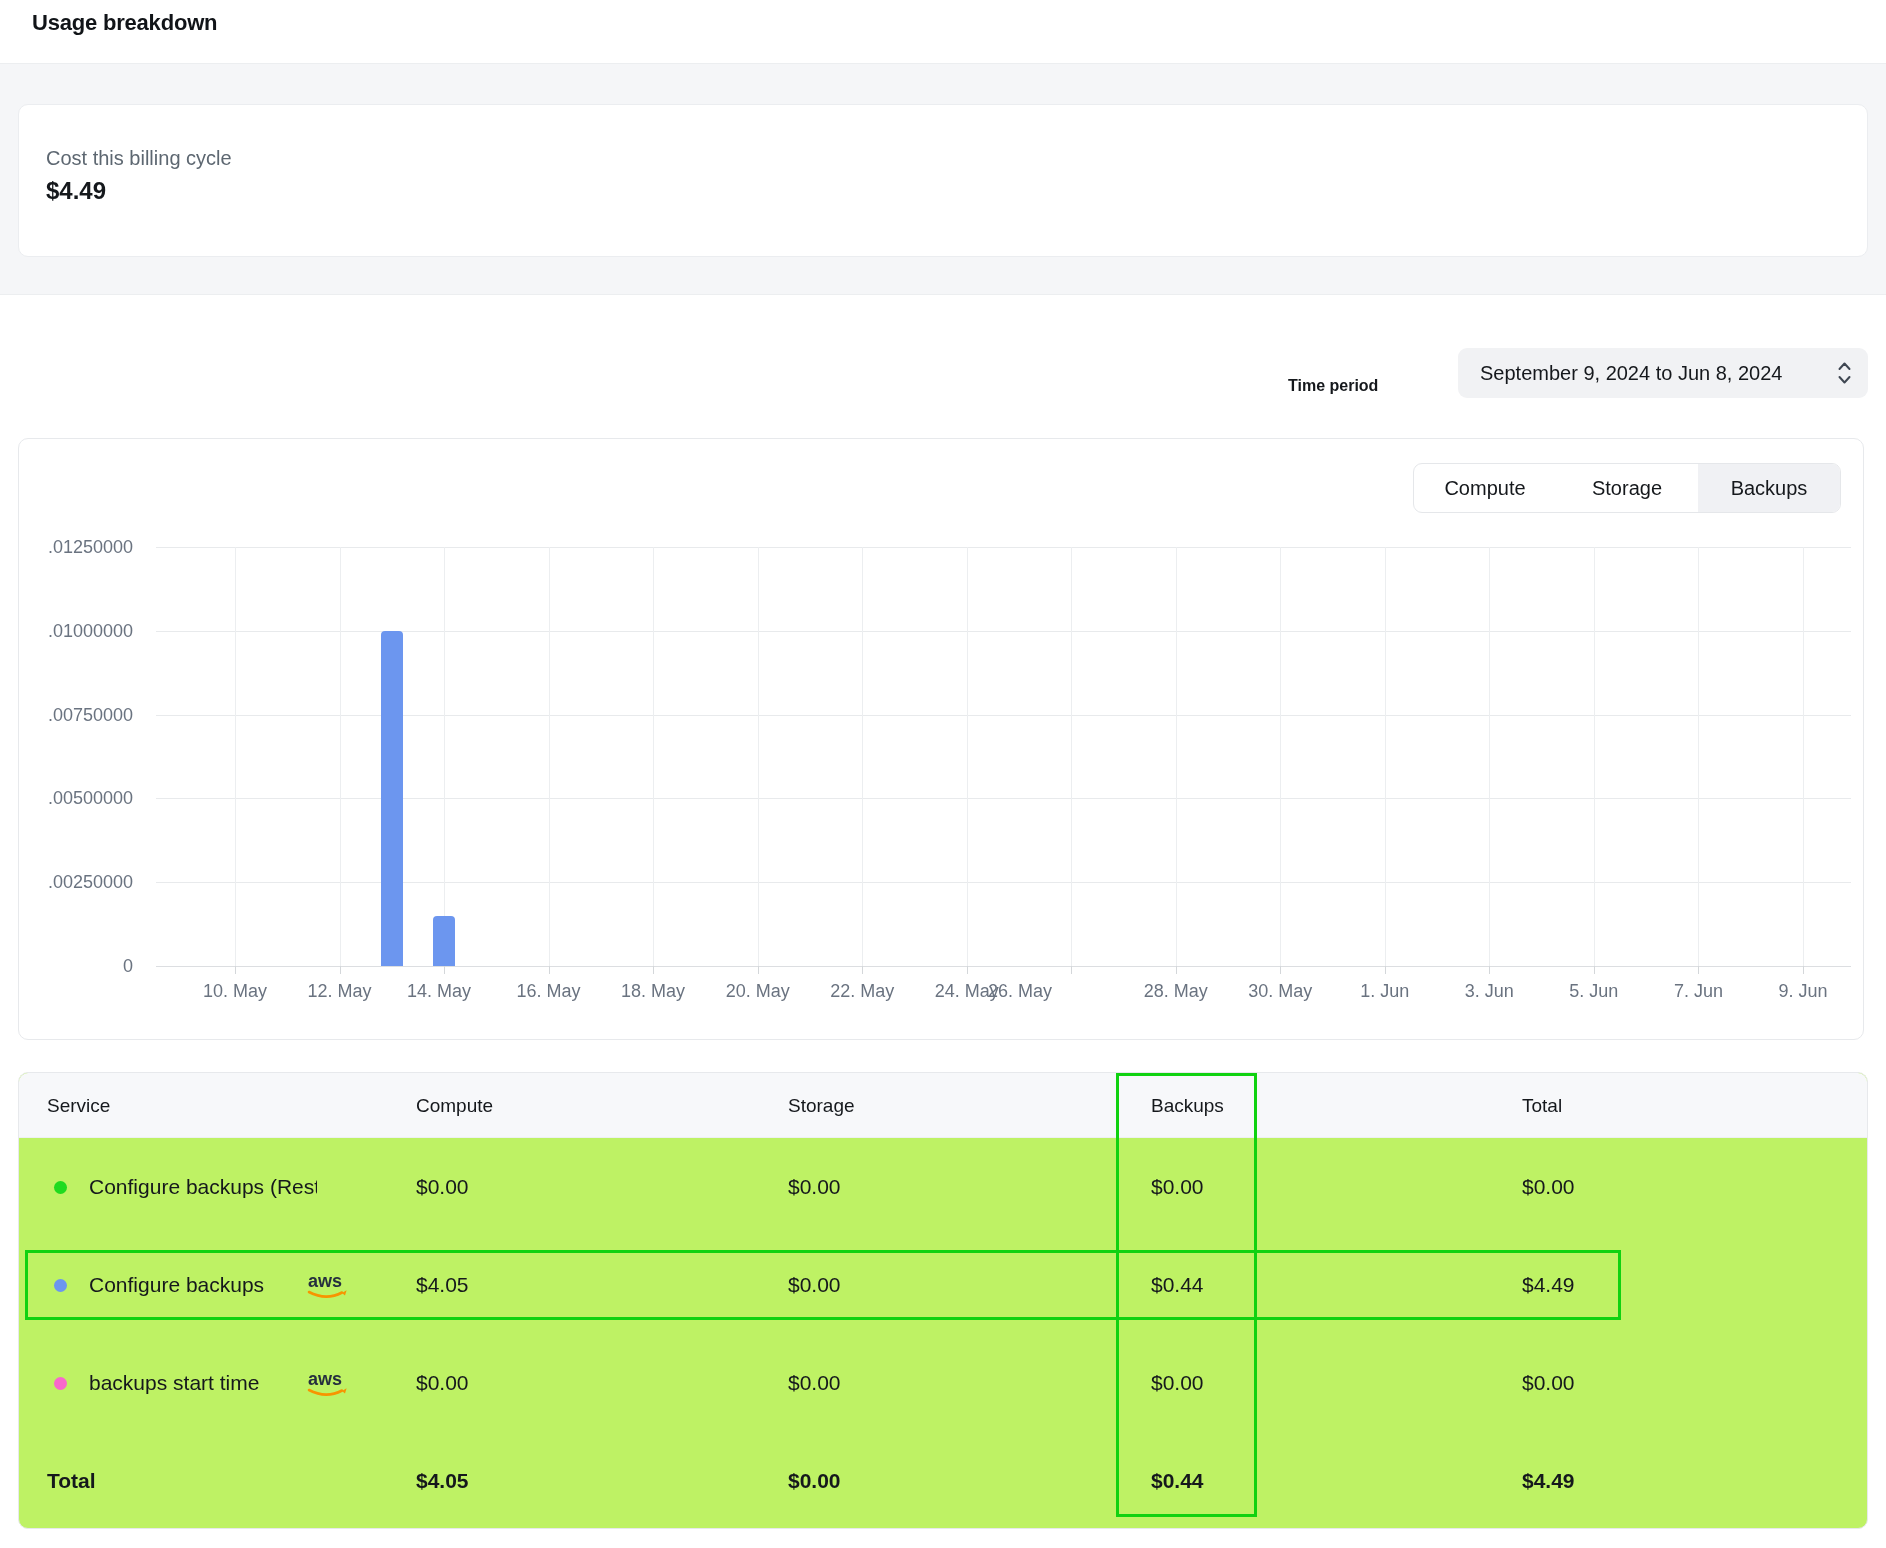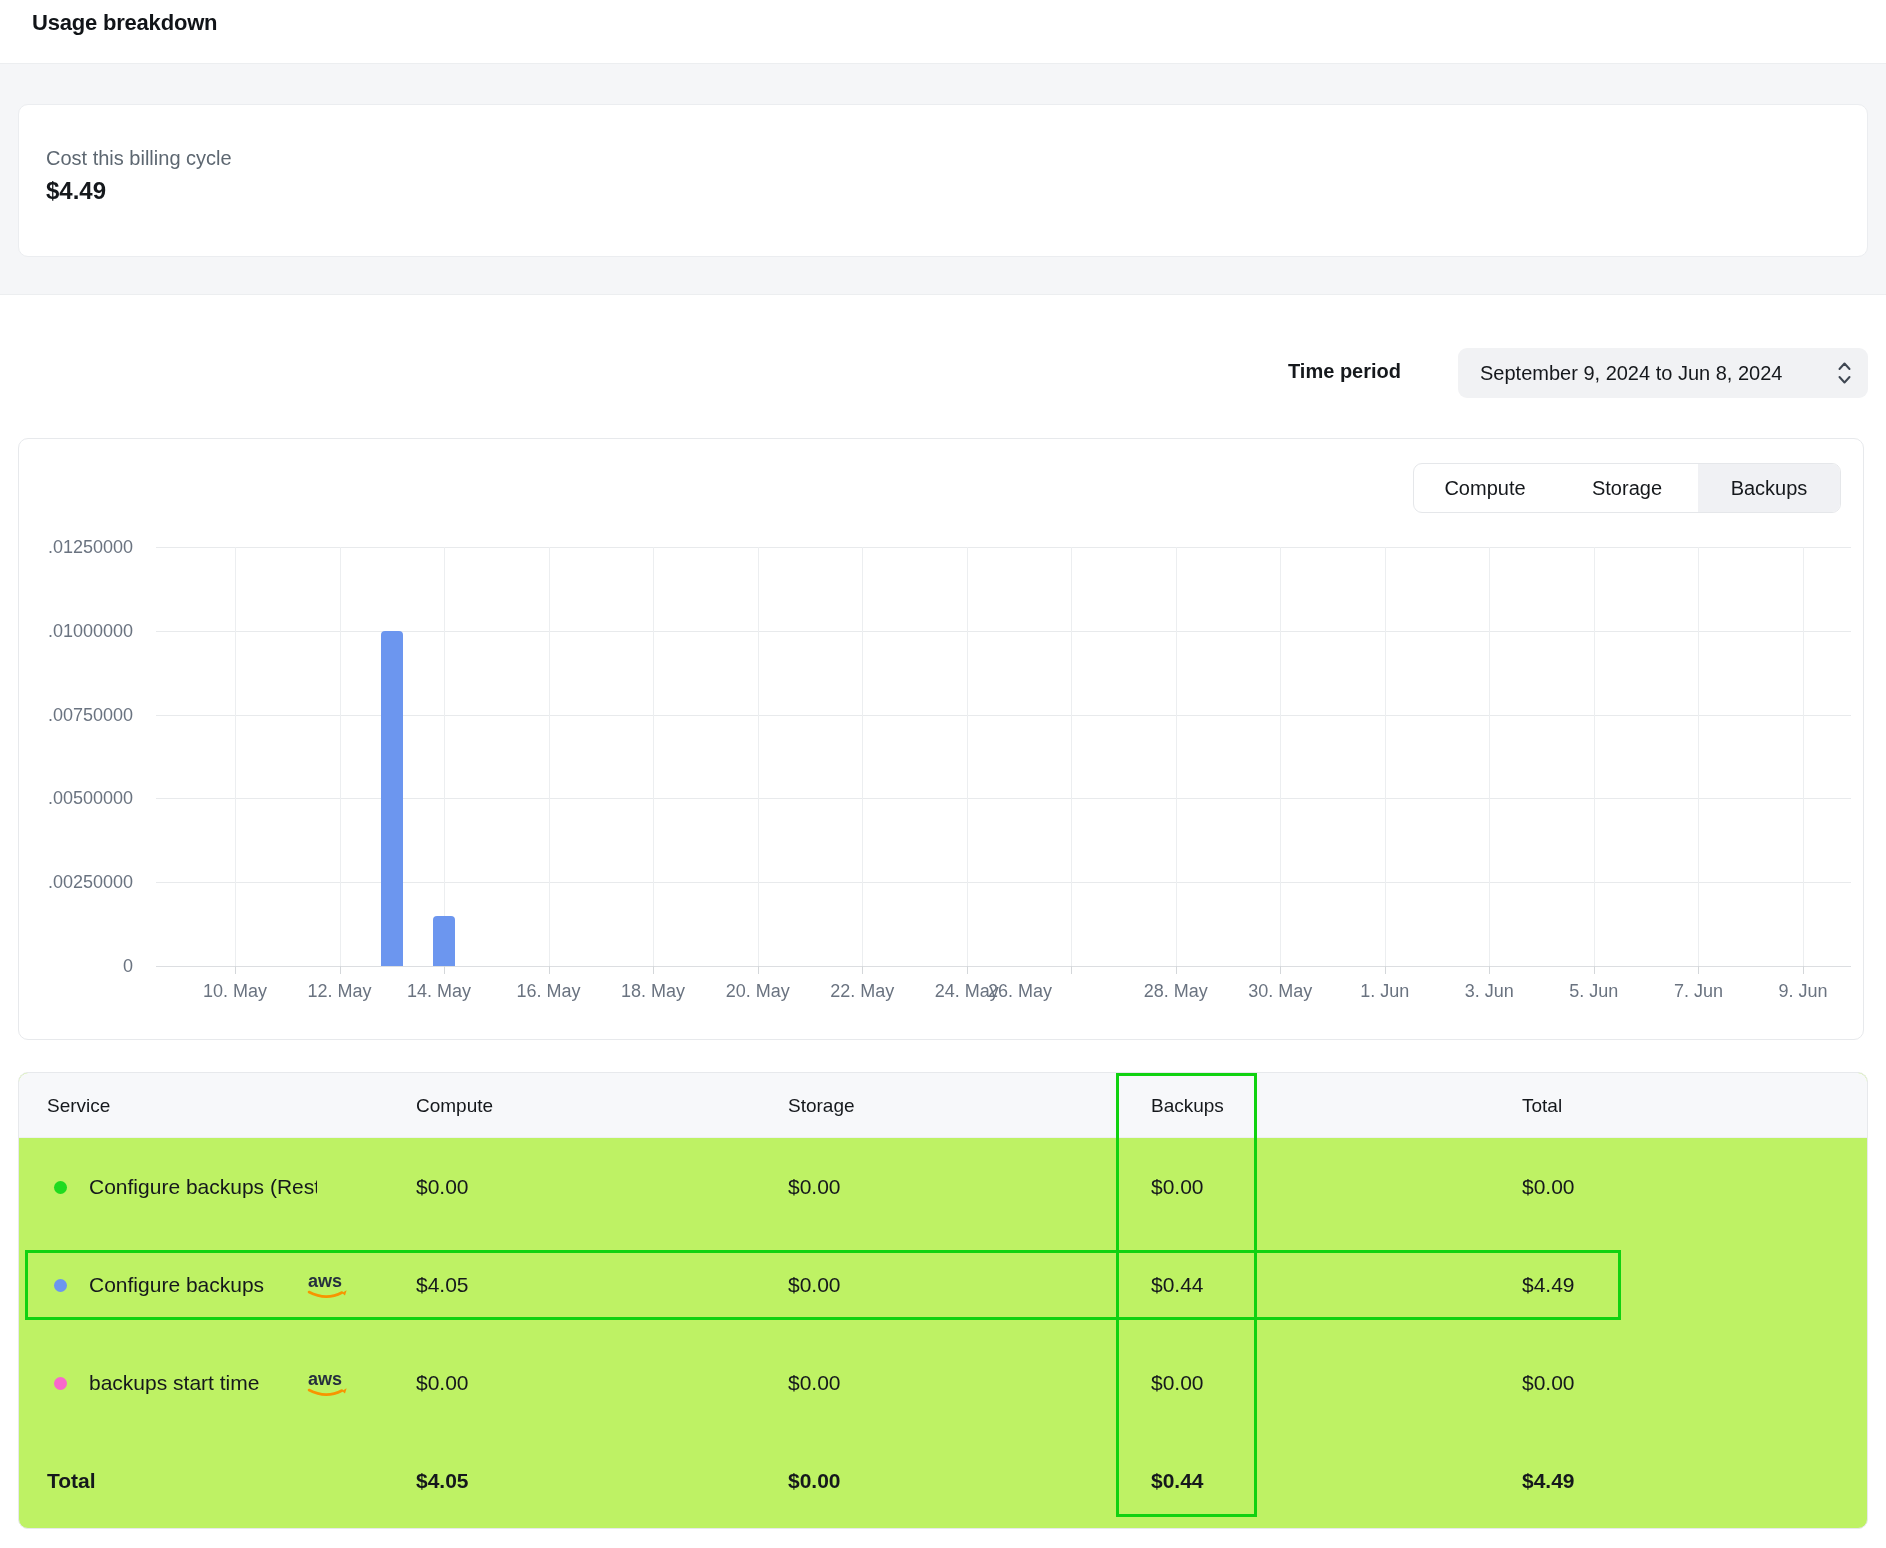--- a/index.html
+++ b/index.html
@@ -10,21 +10,21 @@
 
   
   .band{position:absolute;left:0;top:63px;width:1886px;height:232px;background:#f5f6f8;
         border-top:1px solid #eceef0;border-bottom:1px solid #eceef0;box-sizing:border-box;}
   .cost-card{position:absolute;left:18px;top:40px;width:1850px;height:153px;background:#fff;
              border:1px solid #ebedf0;border-radius:10px;box-sizing:border-box;}
   .cost-label{position:absolute;left:27px;top:42px;font-size:20px;color:#5d6771;}
   .cost-value{position:absolute;left:27px;top:72px;font-size:24px;font-weight:700;color:#15181c;}
 
   
-  .tp-label{position:absolute;left:1288px;top:360px;font-size:20px;font-weight:700;color:#15181c;}
+  .tp-label{position:absolute;left:1288px;top:377px;font-size:16px;font-weight:700;color:#15181c;}
   .tp-select{position:absolute;left:1458px;top:348px;width:410px;height:50px;background:#f1f2f4;
              border-radius:9px;display:flex;align-items:center;box-sizing:border-box;
              padding:0 16px 0 22px;font-size:20px;color:#15181c;cursor:pointer;}
   .tp-select .tp-value{flex:1;}
 
   
   .chart-card{position:absolute;left:18px;top:438px;width:1846px;height:602px;background:#fff;
               border:1px solid #e7e9ec;border-radius:10px;box-sizing:border-box;}
   .tabs{position:absolute;left:1394px;top:24px;height:48px;display:flex;background:#fff;
         border:1px solid #e5e7ea;border-radius:9px;overflow:hidden;}

